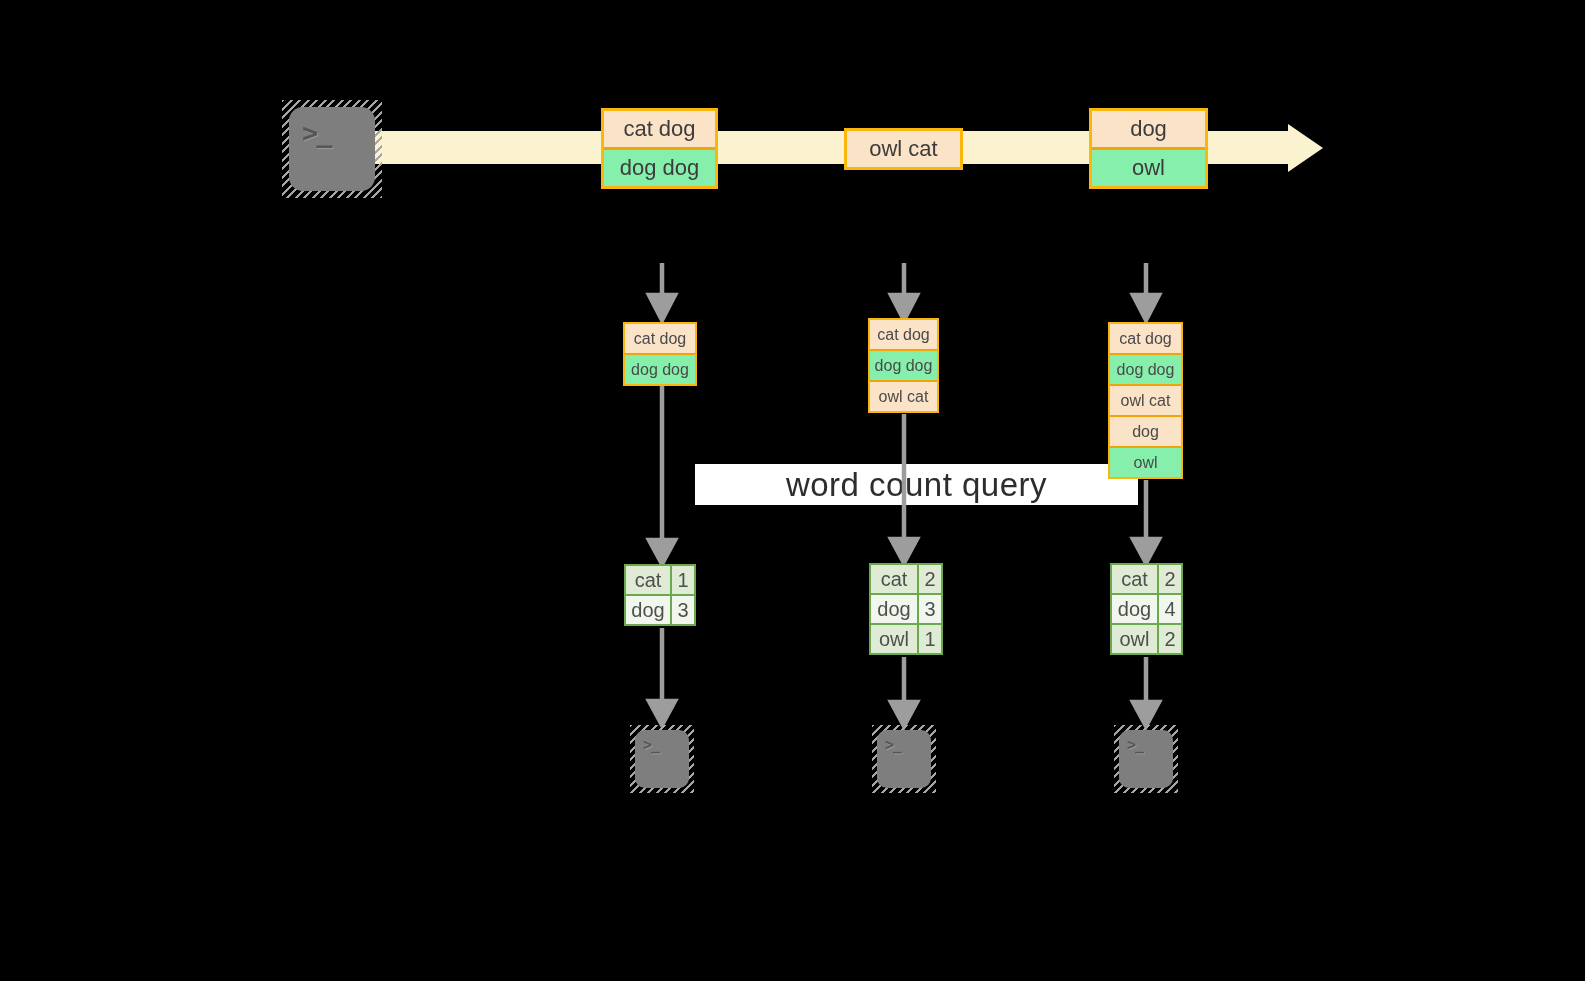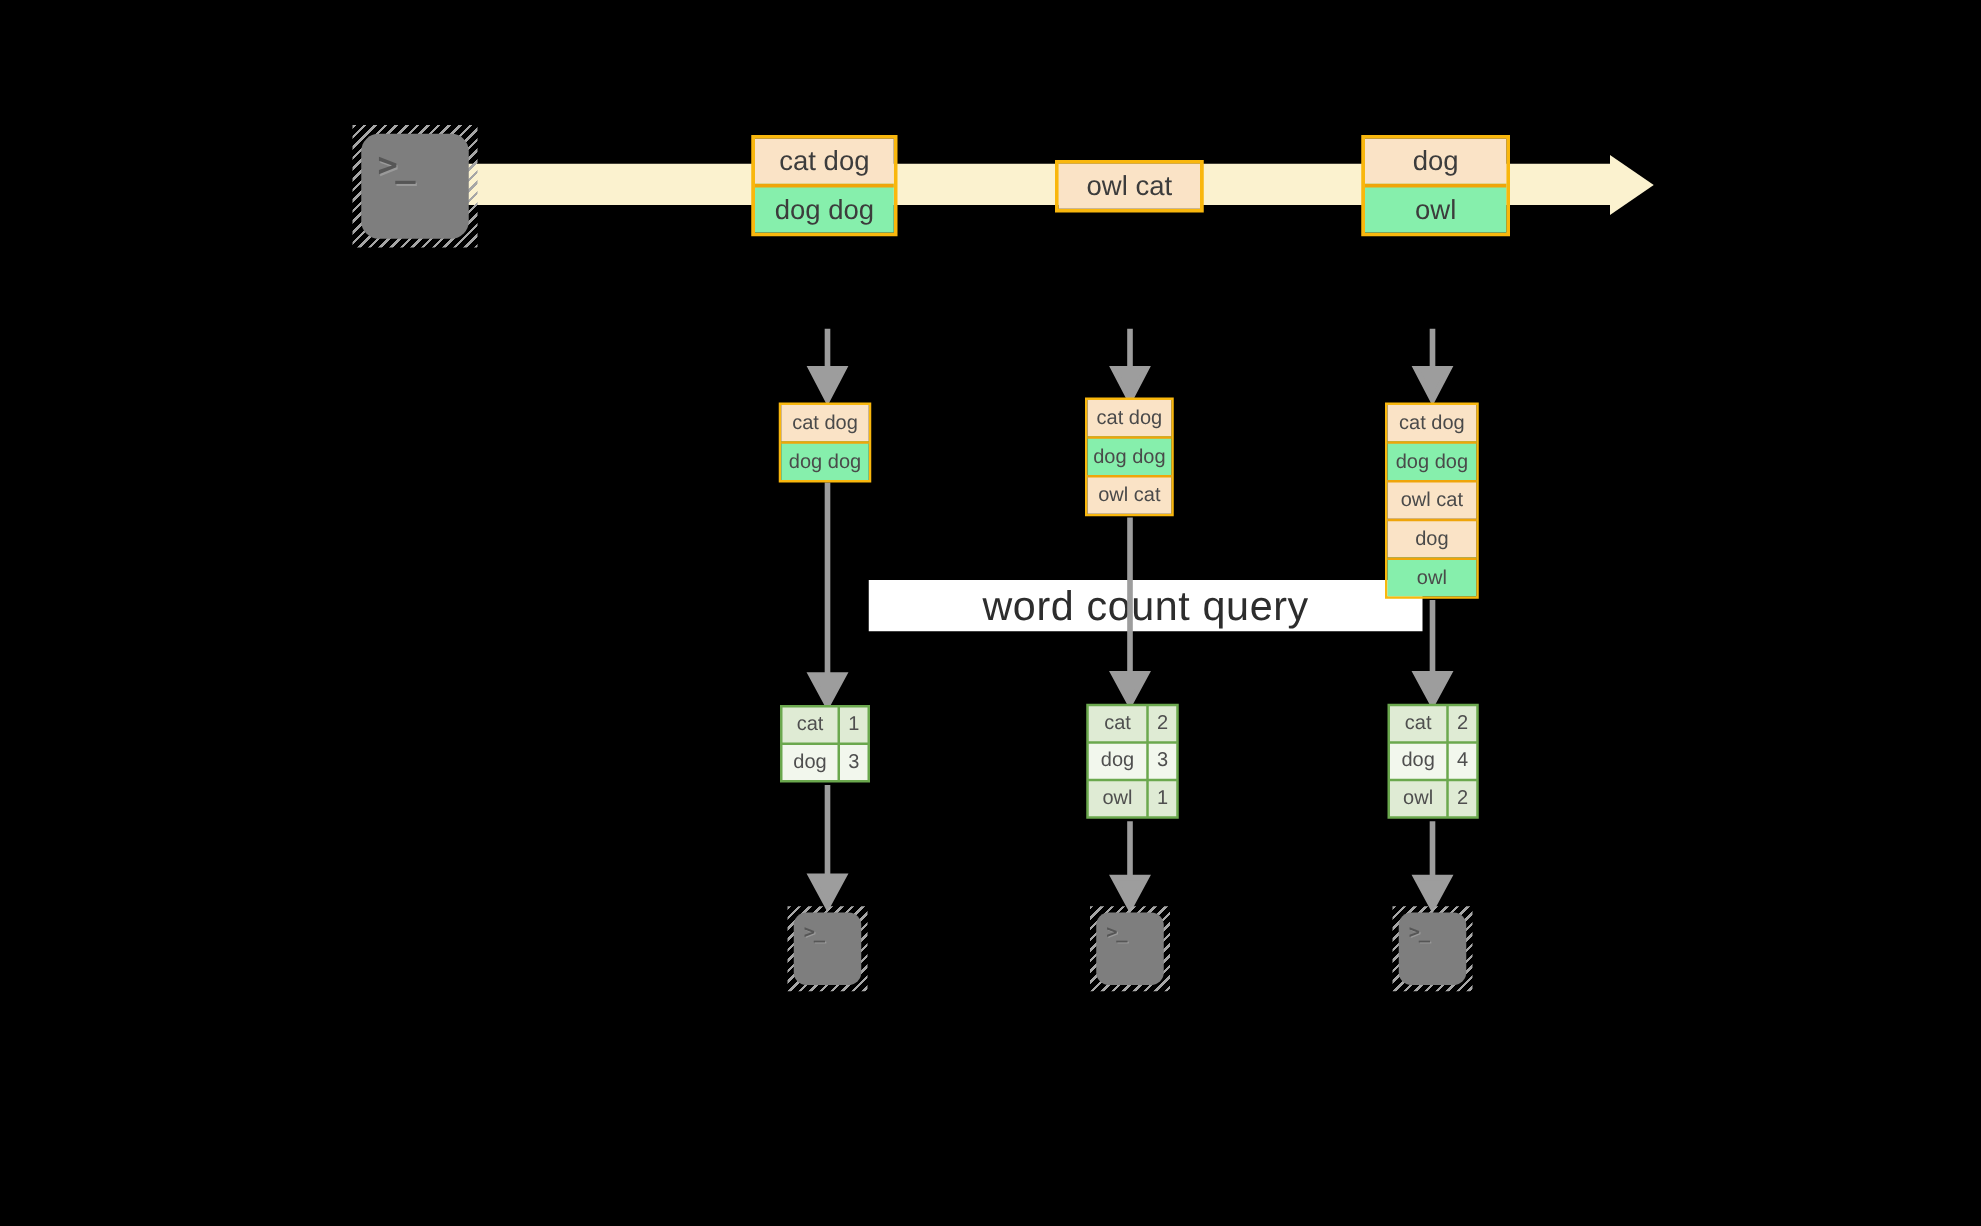--- a/index.html
+++ b/index.html
@@ -32,21 +32,21 @@
   .query-label { left:695px; top:464px; width:443px; height:41px; background:#FFFFFF; z-index:3;
     display:flex; align-items:center; justify-content:center; }
   .query-label span { font-size:33px; font-weight:300; color:#2D2D2D; letter-spacing:0.5px; }
 
   
   .arrows { left:0; top:0; z-index:4; pointer-events:none; }
 
   
   .wtable { background:#6BA84E; padding:2px; display:grid; grid-template-columns:1fr 22px;
     gap:2px; z-index:5; box-sizing:border-box; }
-  .wcell { height:28px; line-height:28px; text-align:center; font-size:16px; color:#4F4F4F; }
+  .wcell { height:28px; line-height:28px; text-align:center; font-size:20px; color:#4F4F4F; }
   .wcell.dark  { background:#DFEBD4; }
   .wcell.light { background:#F2F7ED; }
 
   
   .term { background:repeating-linear-gradient(135deg, #A6A6A6 0 2px, rgba(0,0,0,0) 2px 6px); z-index:5; }
   .term-inner { position:absolute; inset:7px; background:#7E7E7E; border-radius:14px; }
   .term-sm .term-inner { inset:5px; border-radius:10px; }
   .prompt { position:absolute; font-family:"DejaVu Sans Mono", monospace; font-weight:bold;
     color:#565656; text-shadow:1px 1px 0 rgba(205,205,205,0.35); }
   .term-lg .prompt { left:13px; top:10px; font-size:27px; letter-spacing:-2px; }

